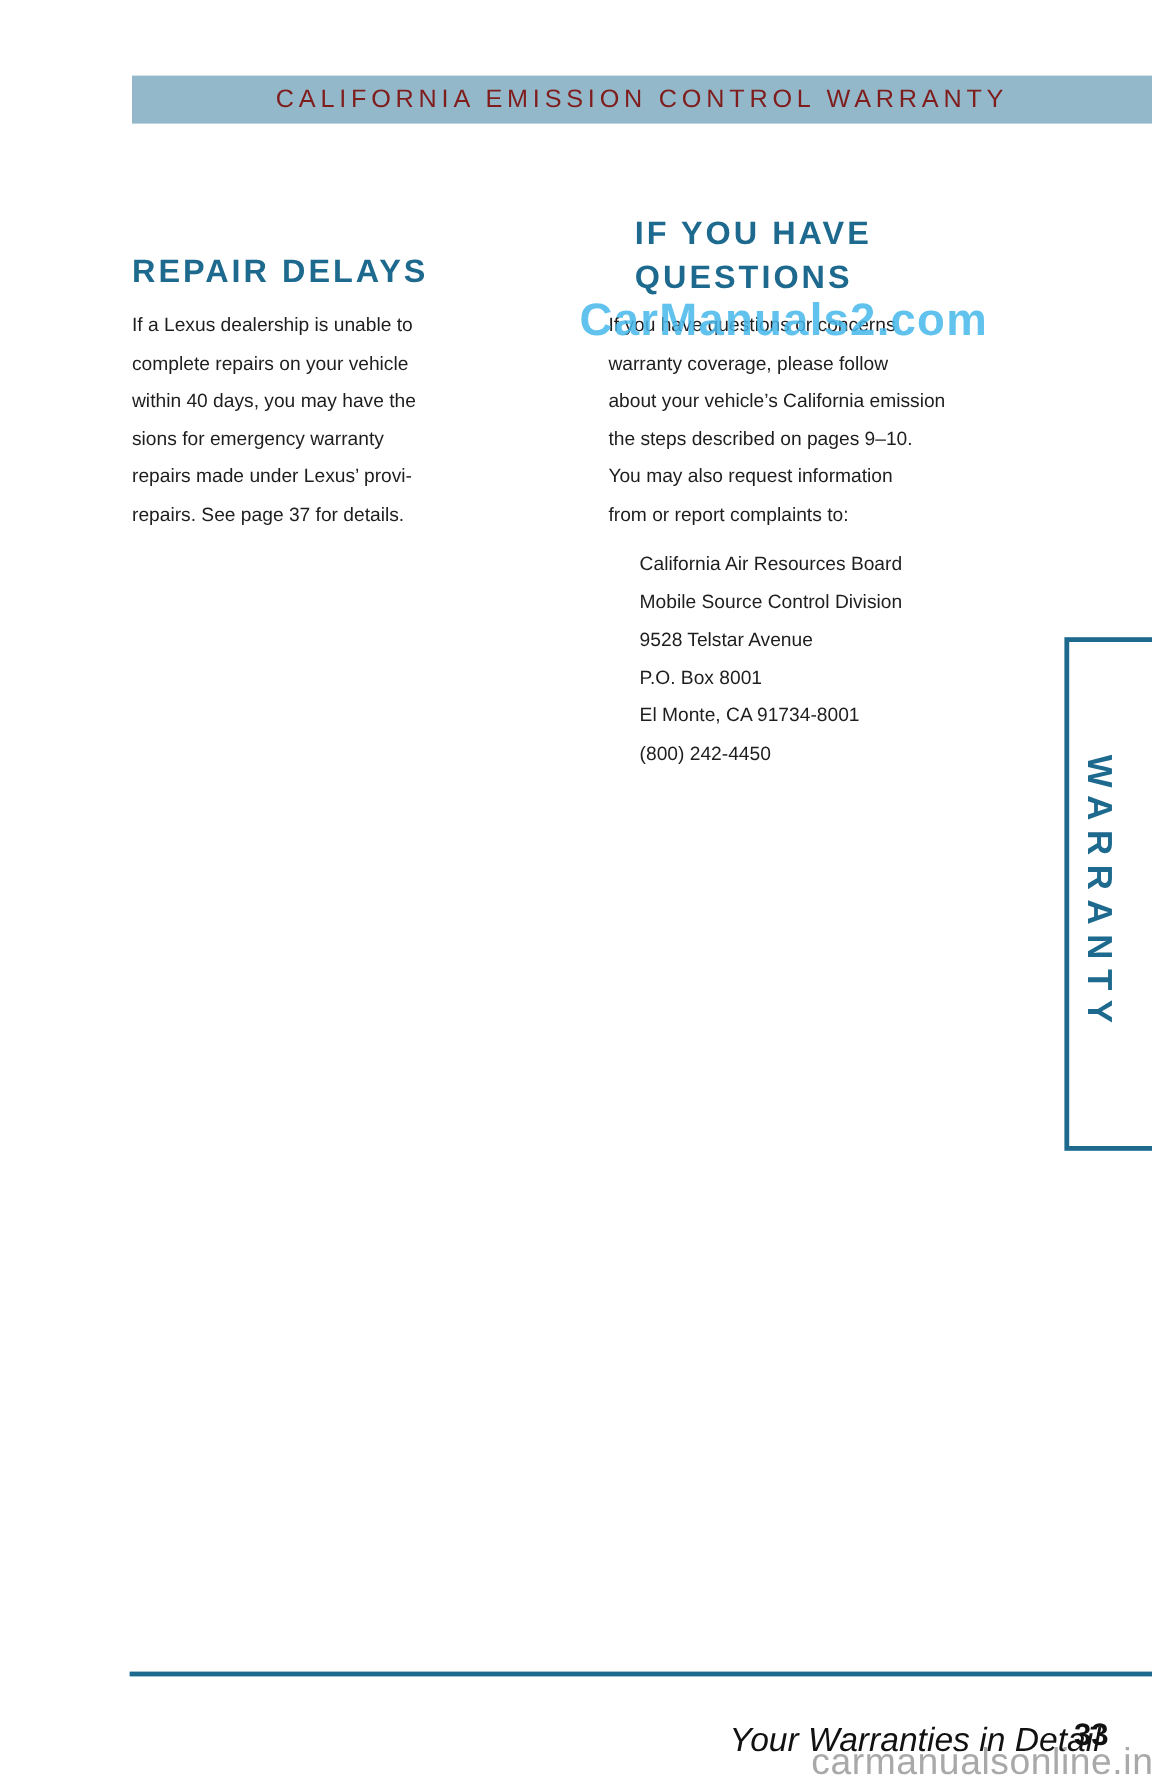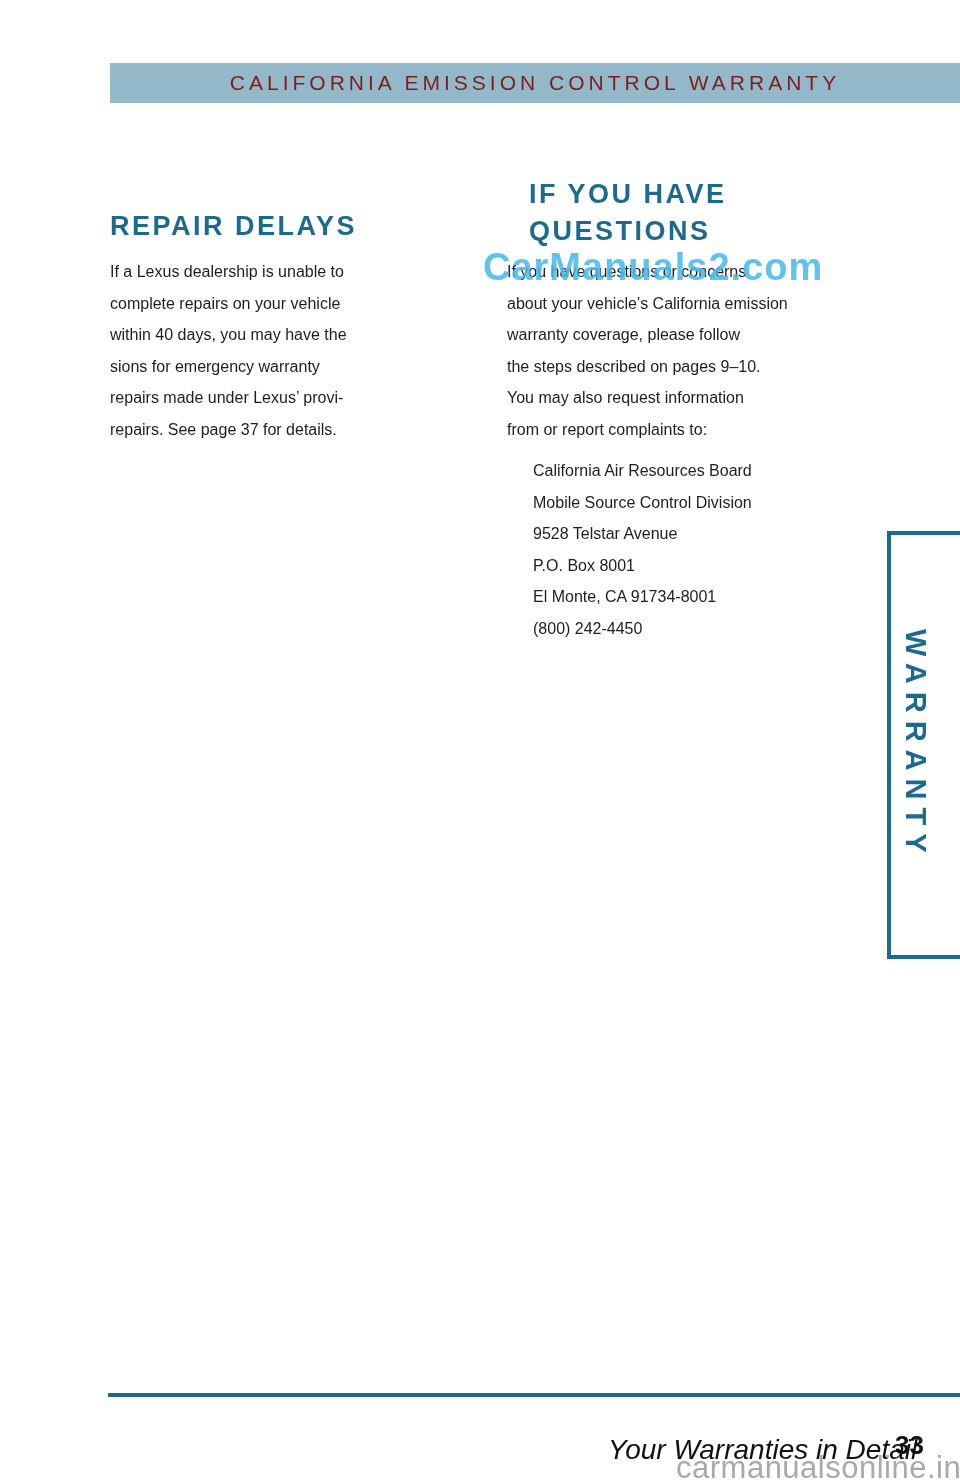--- a/index.html
+++ b/index.html
@@ -136,22 +136,22 @@
       <div>repairs. See page 37 for details.</div>
     </div>
 
   <div class="section-heading heading-right">
       <div>IF YOU HAVE</div>
       <div>QUESTIONS</div>
     </div>
 
   <div class="body-block body-right">
       <div>If you have questions or concerns</div>
+      <div>warranty coverage, please follow</div>
       <div>about your vehicle’s California emission</div>
-      <div>warranty coverage, please follow</div>
       <div>the steps described on pages 9–10.</div>
       <div>You may also request information</div>
       <div>from or report complaints to:</div>
     </div>
 
   <div class="body-block address-block">
       <div>California Air Resources Board</div>
       <div>Mobile Source Control Division</div>
       <div>9528 Telstar Avenue</div>
       <div>P.O. Box 8001</div>

